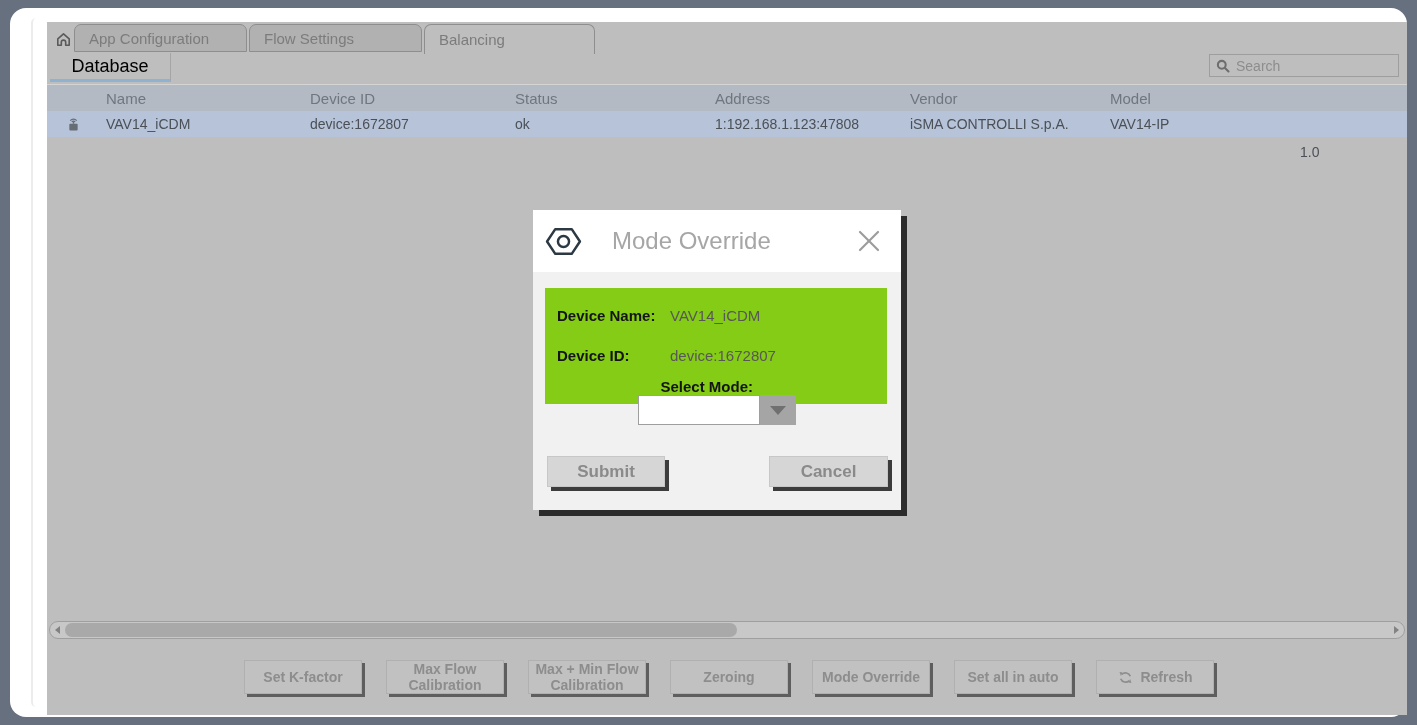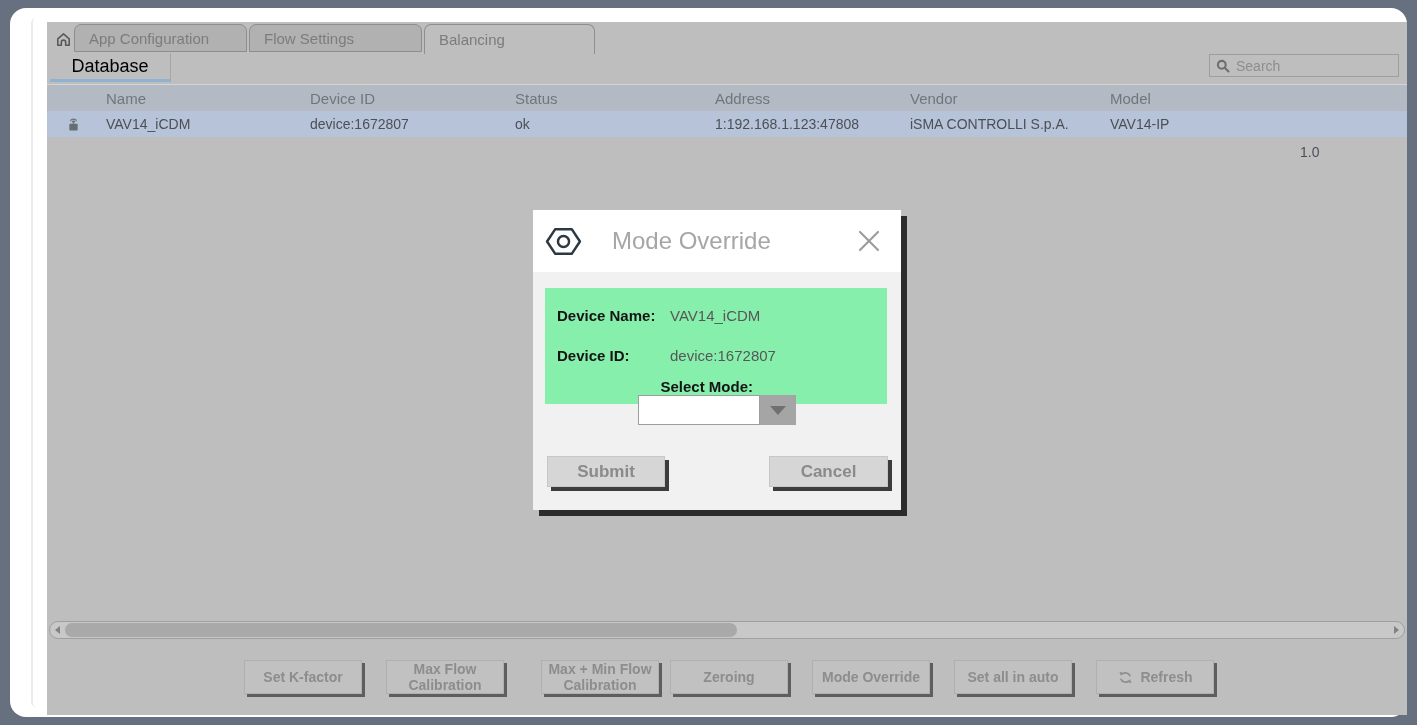--- a/index.html
+++ b/index.html
@@ -93,37 +93,37 @@
 
   
   .action-btn {
     position: absolute; top: 638px; width: 118px; height: 34px;
     background: #c1c1c1; border: 1px solid #b0b0b0;
     box-shadow: 3px 3px 0 rgba(62,62,62,0.75);
     color: #8d8d8d; font-weight: bold; font-size: 14px; line-height: 1.15;
     display: flex; align-items: center; justify-content: center; gap: 6px;
     text-align: center; cursor: pointer; font-family: "Liberation Sans", sans-serif;
   }
-  .a1 { left: 197px; } .a2 { left: 339px; } .a3 { left: 494px; }
+  .a1 { left: 197px; } .a2 { left: 339px; } .a3 { left: 481px; }
   .a4 { left: 623px; } .a5 { left: 765px; } .a6 { left: 907px; } .a7 { left: 1049px; }
 
   
   .modal {
     position: absolute; left: 533px; top: 210px; width: 368px; height: 300px;
     background: #f1f1f1; box-shadow: 6px 6px 0 rgba(24,24,24,0.88);
   }
   .modal-header {
     height: 62px; background: #ffffff;
     display: flex; align-items: center; padding: 0 18px 0 12px;
   }
   .modal-title { margin-left: 30px; font-size: 24px; color: #a6a6a6; }
   .modal-close { margin-left: auto; cursor: pointer; display: flex; }
   .panel {
     position: absolute; left: 12px; top: 78px; width: 342px; height: 116px;
-    background: #86efac;
+    background: #84cc16;
   }
   .field-row { position: absolute; left: 12px; right: 10px; height: 30px; display: flex; align-items: center; }
   .fr1 { top: 12px; } .fr2 { top: 52px; } .fr3 { top: 90px; flex-direction: column; }
   .field-label { width: 113px; font-size: 15px; font-weight: bold; color: #141414; }
   .field-value { font-size: 15px; color: #575757; }
   .mode-select { display: flex; height: 30px; }
   .select-box {
     width: 122px; height: 30px; background: #ffffff;
     border: 1px solid #9e9e9e; font-size: 14px; color: #444;
     display: flex; align-items: center; padding: 0 6px; cursor: pointer;

